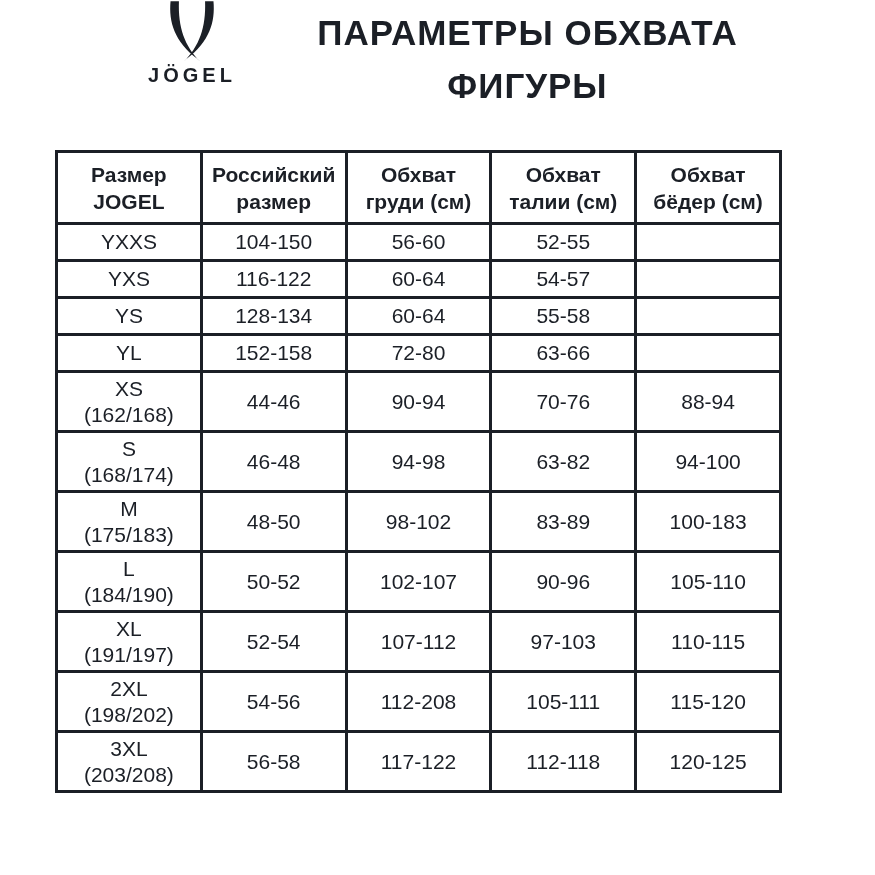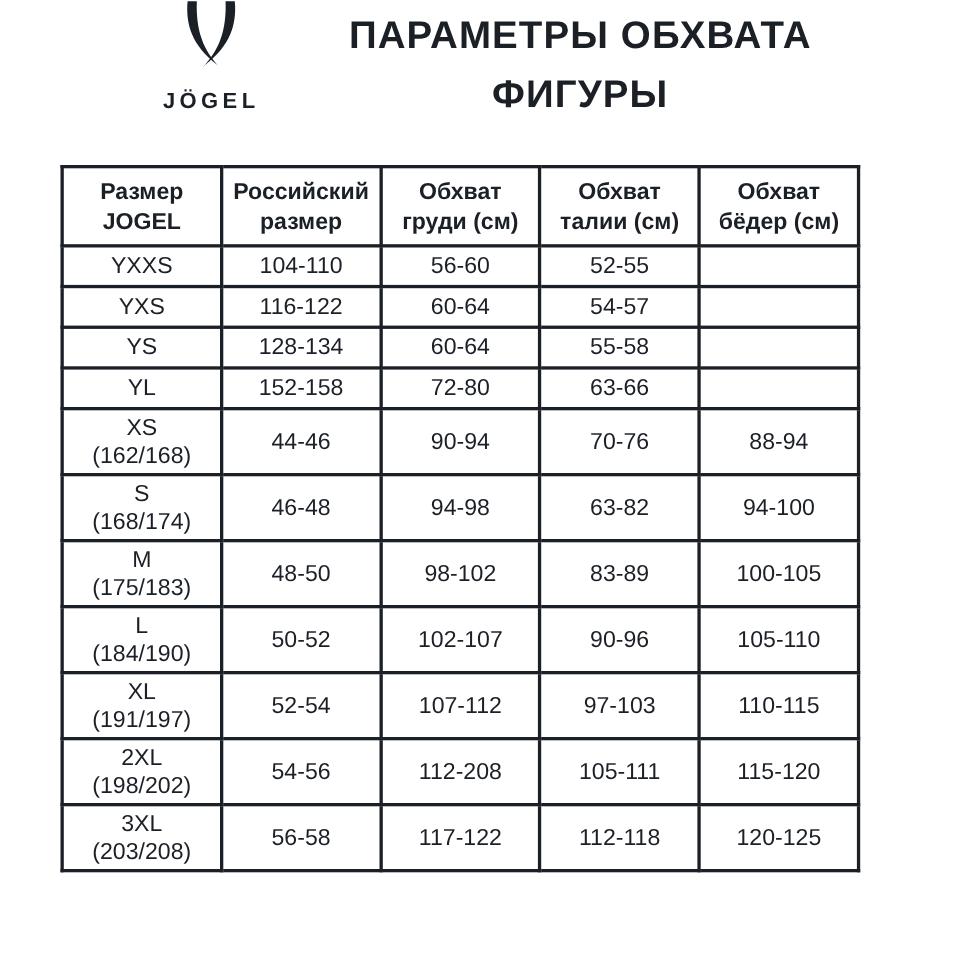--- a/index.html
+++ b/index.html
@@ -7,21 +7,21 @@
     --bg:#ffffff;
   }
   *{margin:0;padding:0;box-sizing:border-box;}
   html,body{width:875px;height:875px;background:var(--bg);overflow:hidden;}
   body{font-family:"Liberation Sans", sans-serif;color:var(--ink);}
 
   
   .page-header{position:relative;height:150px;}
   .logo{position:absolute;left:142px;top:0;width:100px;text-align:center;}
   .logo svg{display:block;margin:0 auto;width:56px;height:64px;}
-  .wordmark{margin-top:17px;font-size:20px;font-weight:700;letter-spacing:4px;color:var(--ink);}
+  .wordmark{font-size:20px;font-weight:700;letter-spacing:4px;color:var(--ink);}
   .title{position:absolute;left:180px;top:6px;width:695px;text-align:center;
          font-size:35px;line-height:53px;font-weight:700;letter-spacing:1px;color:var(--ink);}
   .title span{display:block;}
 
   
   table.size-table{
     position:absolute;left:55px;top:150px;width:727px;
     border-collapse:collapse;table-layout:fixed;
     background:var(--bg);
   }
@@ -78,21 +78,21 @@
           <span>Обхват</span>
           <span>бёдер (см)</span>
         </th>
     </tr>
   </thead>
   <tbody>
     <tr class="single">
       <td>
           <span class="sz">YXXS</span>
         </td>
-      <td>104-110</td>
+      <td>104-150</td>
       <td>56-60</td>
       <td>52-55</td>
       <td></td>
     </tr>
     <tr class="single">
       <td>
           <span class="sz">YXS</span>
         </td>
       <td>116-122</td>
       <td>60-64</td>
@@ -138,21 +138,21 @@
       <td>94-100</td>
     </tr>
     <tr class="double">
       <td>
           <span class="sz">M</span>
           <span class="note">(175/183)</span>
         </td>
       <td>48-50</td>
       <td>98-102</td>
       <td>83-89</td>
-      <td>100-105</td>
+      <td>100-183</td>
     </tr>
     <tr class="double">
       <td>
           <span class="sz">L</span>
           <span class="note">(184/190)</span>
         </td>
       <td>50-52</td>
       <td>102-107</td>
       <td>90-96</td>
       <td>105-110</td>

